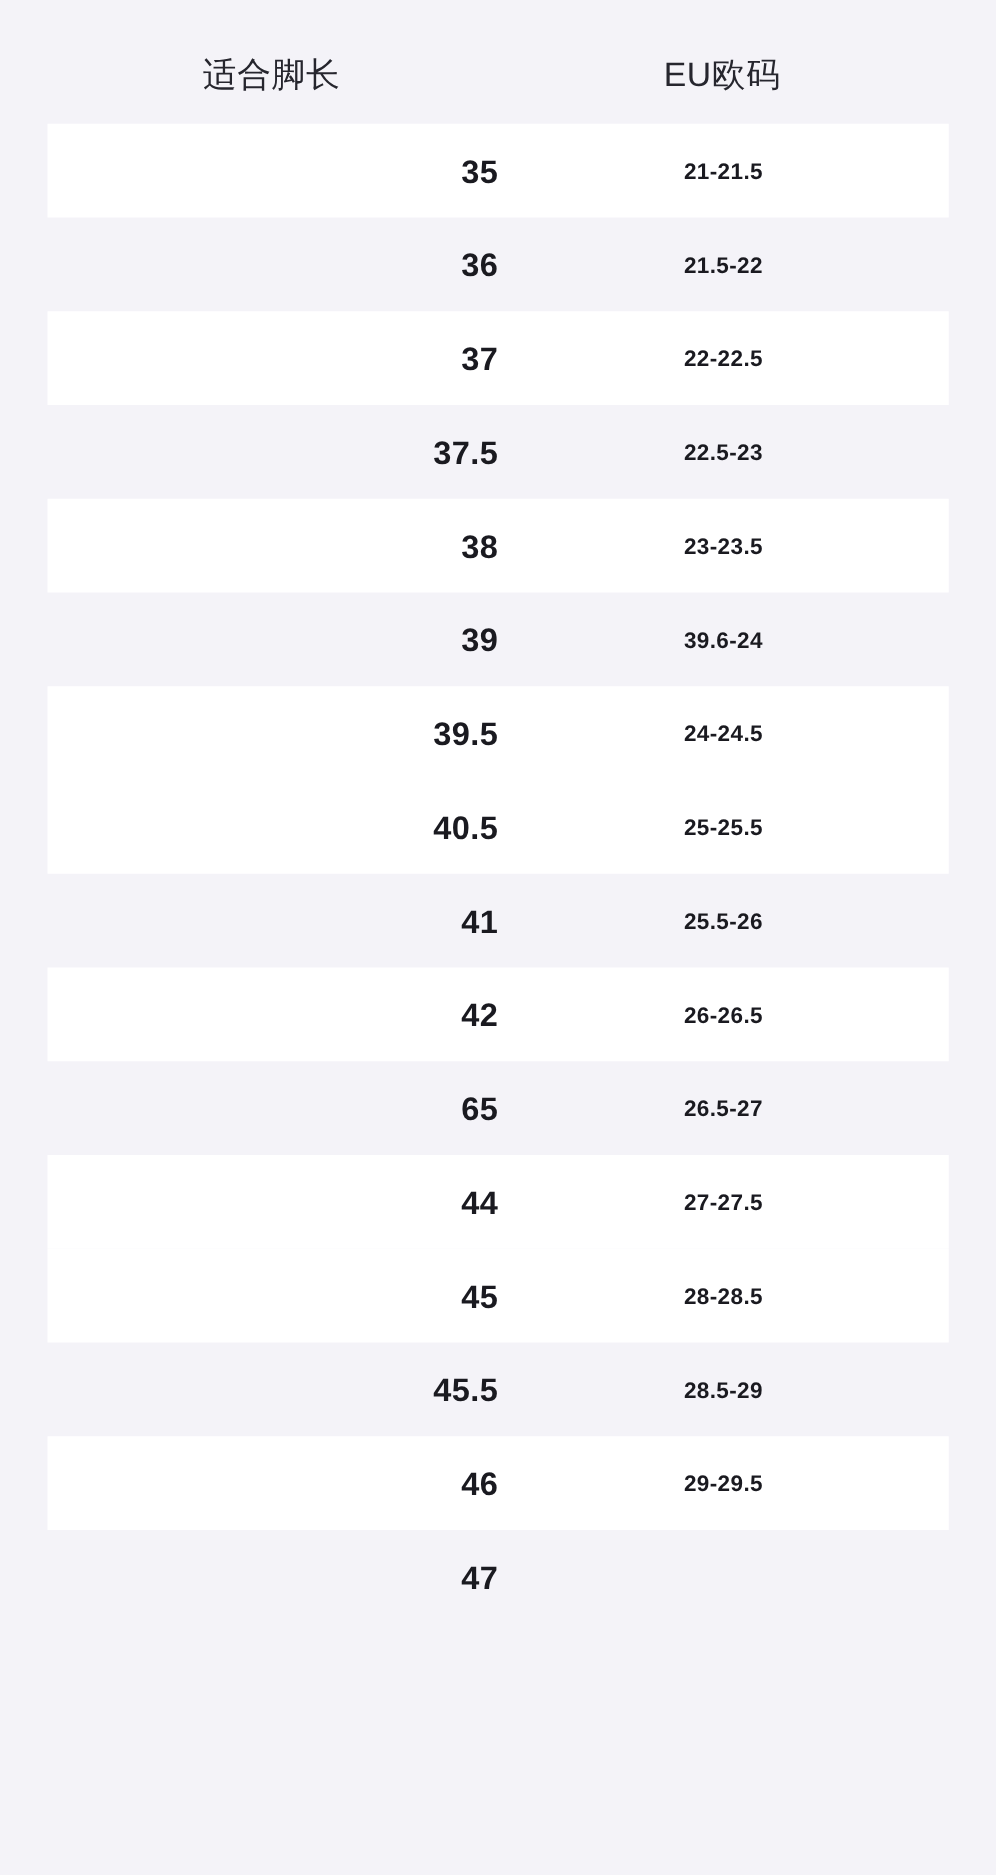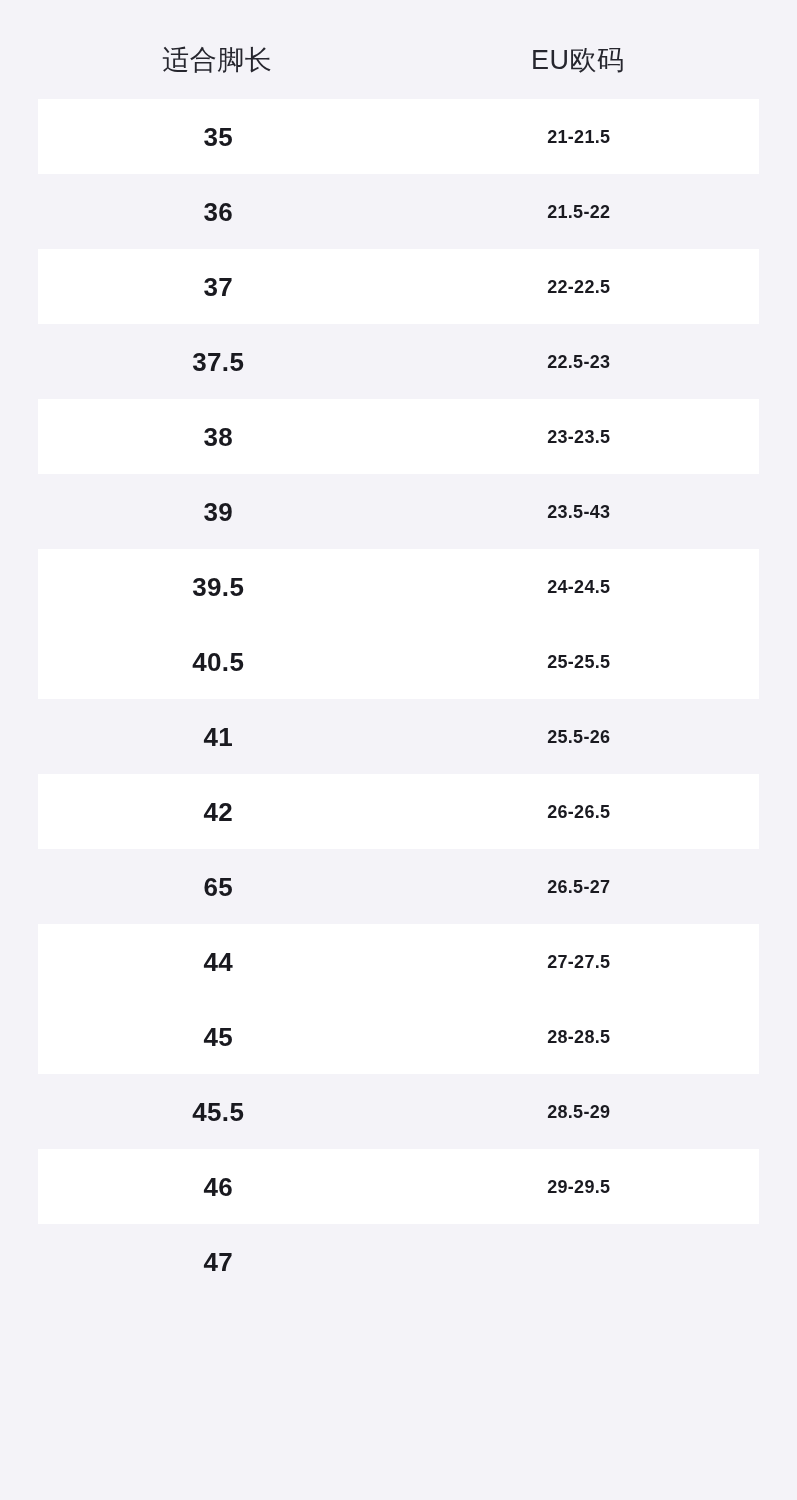--- a/index.html
+++ b/index.html
@@ -66,20 +66,21 @@
     text-align: center;
     font-size: 27px;
     font-weight: 700;
     color: #1a1a20;
     line-height: 1;
     white-space: nowrap;
     letter-spacing: 0.3px;
   }
   .row .cell.size-col {
     font-size: 26px;
+    text-align: right;
   }
   .row .cell.len-col {
     font-size: 18px;
   }
 </style>
 </head>
 <body>
 
 <div id="size-chart">
 
@@ -104,21 +105,21 @@
       <div class="row even">
         <div class="cell size-col">37.5</div>
         <div class="cell len-col">22.5-23</div>
       </div>
       <div class="row odd">
         <div class="cell size-col">38</div>
         <div class="cell len-col">23-23.5</div>
       </div>
       <div class="row even">
         <div class="cell size-col">39</div>
-        <div class="cell len-col">23.5-43</div>
+        <div class="cell len-col">39.6-24</div>
       </div>
       <div class="row odd">
         <div class="cell size-col">39.5</div>
         <div class="cell len-col">24-24.5</div>
       </div>
       <div class="row odd">
         <div class="cell size-col">40.5</div>
         <div class="cell len-col">25-25.5</div>
       </div>
       <div class="row even">

